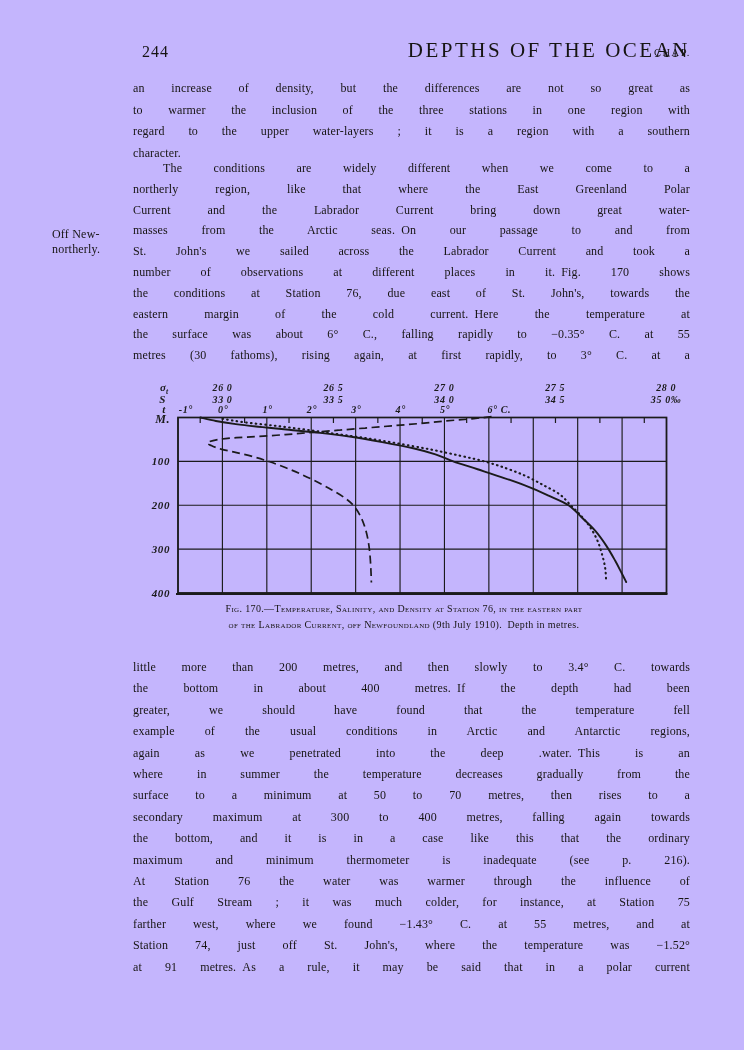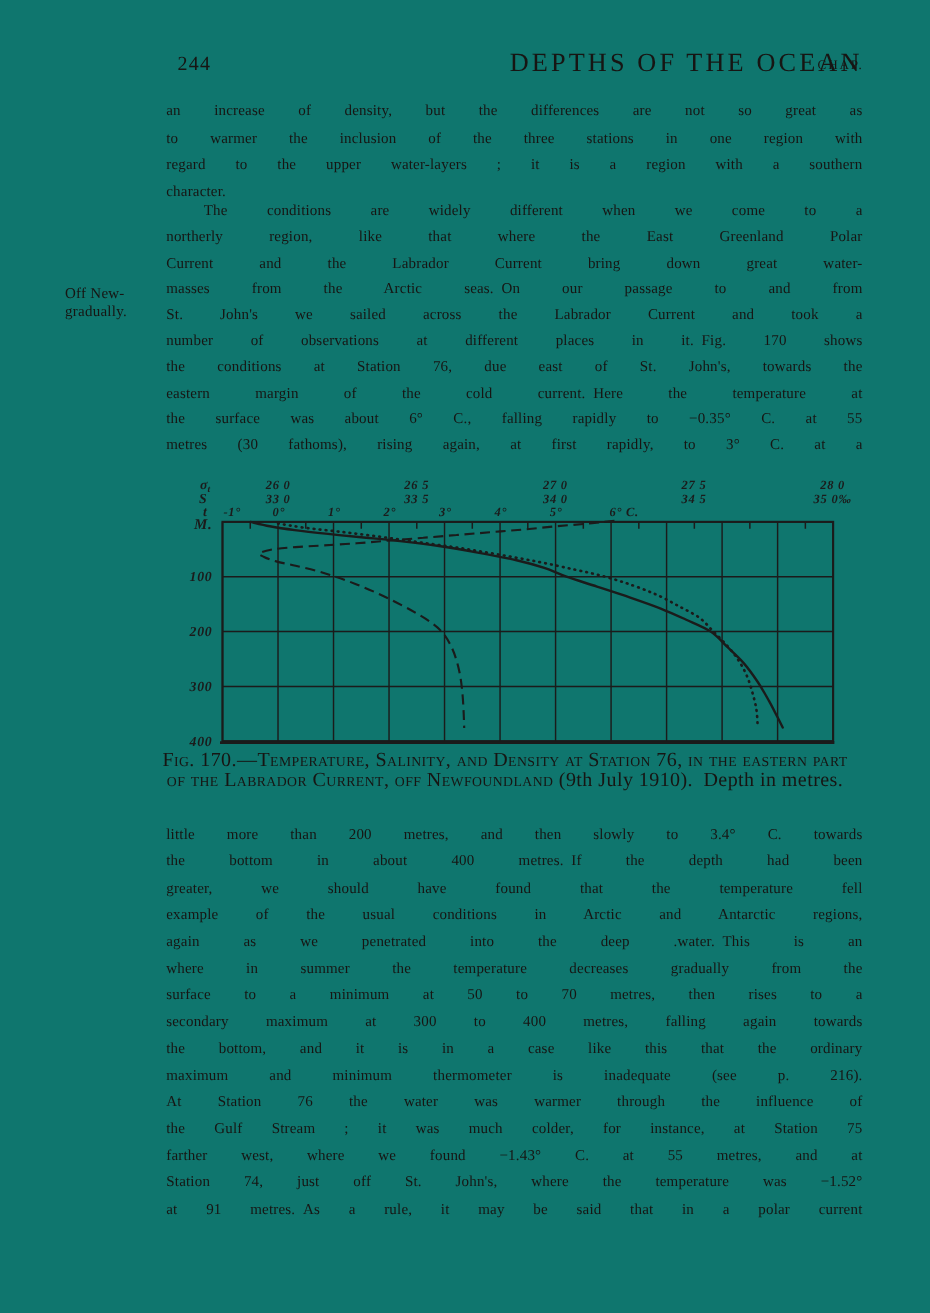--- a/index.html
+++ b/index.html
@@ -1,18 +1,18 @@
 <!DOCTYPE html>
 <html><head>
 <meta charset="utf-8">
 <style>
   html,body { margin:0; padding:0; background:#e8e8e6; }
   .page {
     position:relative; width:744px; height:1050px; margin:0 auto;
-    background:#0f766e; color:#171513; overflow:hidden;
+    background:#c4b5fd; color:#171513; overflow:hidden;
     font-family:"Liberation Serif", serif;
   }
   
   .pagenum { position:absolute; left:142px; top:43px; font-size:16px; letter-spacing:1px; }
   .running-title { position:absolute; left:133px; top:38px; width:557px; text-align:right;
     font-size:21px; letter-spacing:2.5px; }
   .chap { position:absolute; left:654px; top:47px; font-size:10.5px; letter-spacing:1.5px; }
 
   
   .para { position:absolute; left:133px; width:557px; font-size:12px; }
@@ -23,42 +23,42 @@
   .p2 { top:158px; line-height:20.8px; }
   .p2 .line:first-child { padding-left:30px; box-sizing:border-box;font-family:Liberation Serif, serif; }
   .p3 { top:657px; line-height:21.4px; }
 
   .margin-note { position:absolute; left:52px; top:227px; width:78px;
     font-size:12px; line-height:14.5px; letter-spacing:.2px; }
 
   
   .fig-svg { position:absolute; left:0; top:375px; }
   .caption { position:absolute; left:104px; top:601px; width:600px; text-align:center;
-    font-size:16px; line-height:15.5px; letter-spacing:.35px; }
+    font-size:10px; line-height:15.5px; letter-spacing:.35px; }
   .sc { font-variant:small-caps; }
 </style>
 </head>
 <body>
 
 <div class="page">
 
   <div class="pagenum">244</div>
   <div class="running-title">DEPTHS OF THE OCEAN</div>
   <div class="chap">CHAP.</div>
 
   <div class="para p1">
       <div class="line">an increase of density, but the differences are not so great as</div>
       <div class="line">to warmer the inclusion of the three stations in one region with</div>
       <div class="line">regard to the upper water-layers ; it is a region with a southern</div>
       <div class="line short">character.</div>
     </div>
 
   <div class="margin-note">
     <div>Off New-</div>
-    <div>gradually.</div>
+    <div>northerly.</div>
   </div>
 
   <div class="para p2">
       <div class="line">The conditions are widely different when we come to a</div>
       <div class="line">northerly region, like that where the East Greenland Polar</div>
       <div class="line">Current and the Labrador Current bring down great water-</div>
       <div class="line">masses from the Arctic seas. On our passage to and from</div>
       <div class="line">St. John's we sailed across the Labrador Current and took a</div>
       <div class="line">number of observations at different places in it. Fig. 170 shows</div>
       <div class="line">the conditions at Station 76, due east of St. John's, towards the</div>

